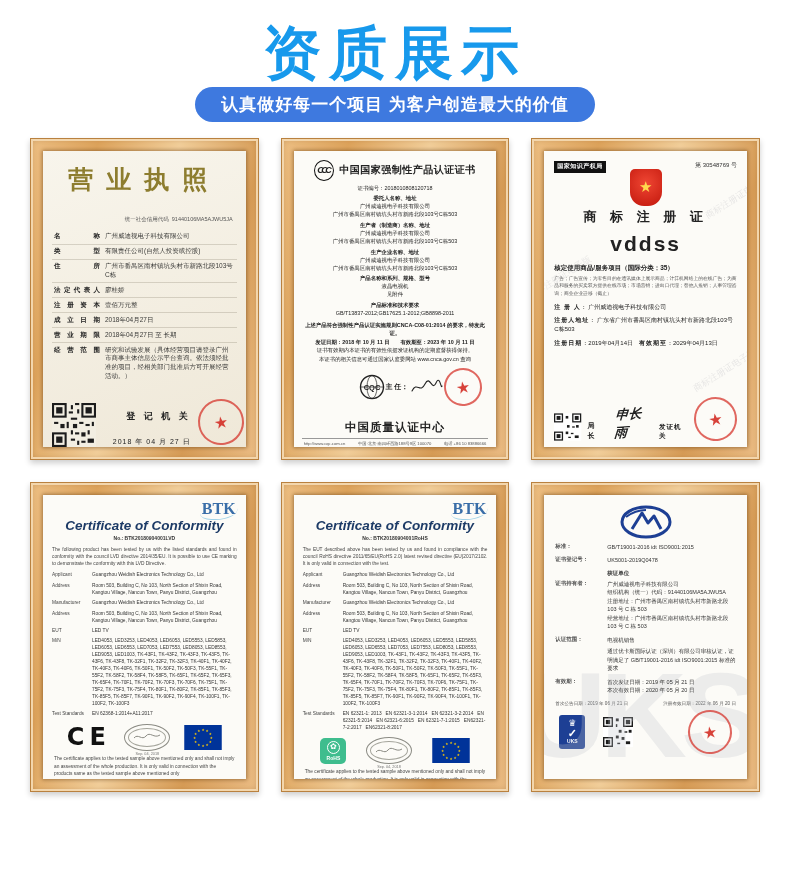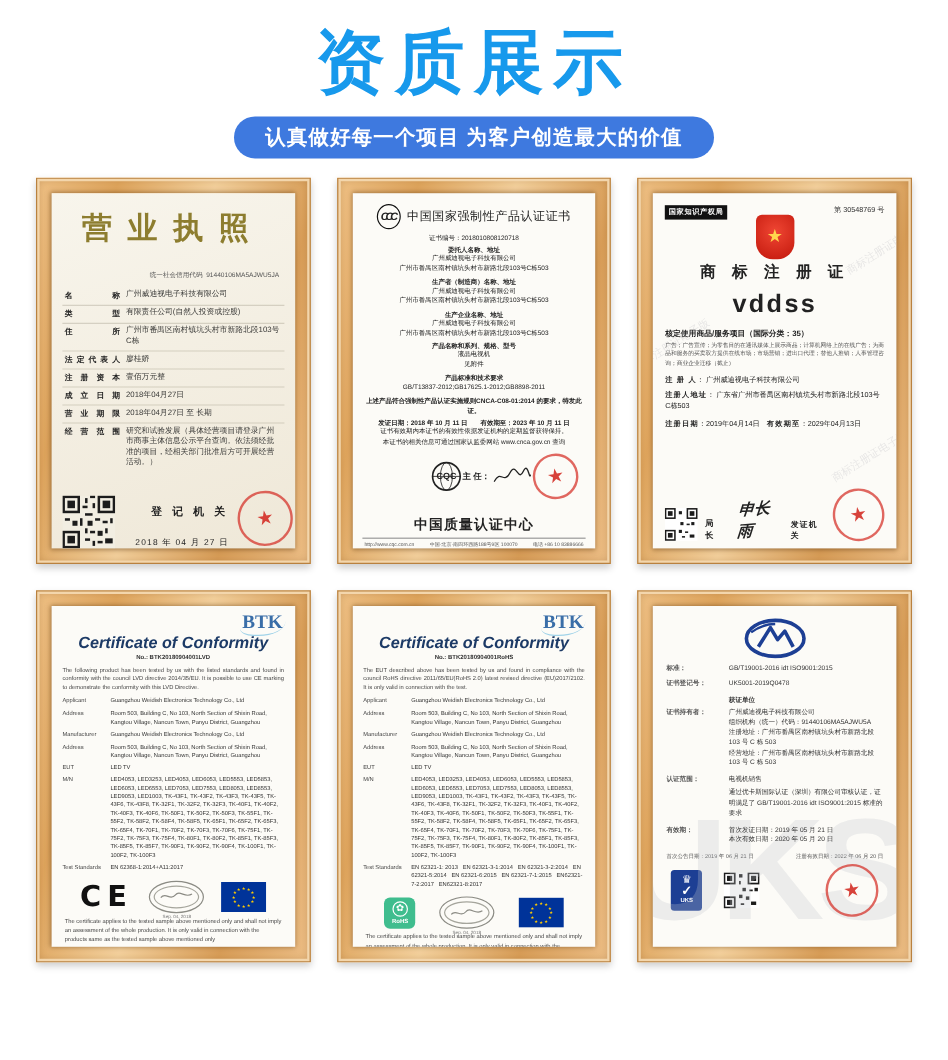--- a/index.html
+++ b/index.html
@@ -1,21 +1,21 @@
 <!DOCTYPE html>
 <html><head>
 <meta charset="utf-8">
 <style>
   * { margin:0; padding:0; box-sizing:border-box; }
   html,body { width:790px; height:883px; background:#fff; font-family:"Liberation Sans", sans-serif; overflow:hidden; }
 
   
   .hdr { text-align:center; padding-top:20px; }
   .hdr-title { font-size:58px; font-weight:900; color:#1799ec; letter-spacing:8px; line-height:1.15; }
-  .hdr-pill { display:inline-block; margin-top:10px; background:#3e79df; color:#fff; font-size:17px; font-weight:bold;
+  .hdr-pill { display:inline-block; background:#3e79df; color:#fff; font-size:17px; font-weight:bold;
               padding:6px 26px; border-radius:19px; letter-spacing:1px; }
 
   
   .grid { margin:16px 30px 0; display:grid; grid-template-columns:repeat(3,1fr); grid-template-rows:322px 310px; gap:22px; }
   .frame { background:linear-gradient(105deg,#f0c286 0%,#e0a65e 22%,#f5d29e 48%,#d99e58 75%,#eec088 100%);
            padding:13px; box-shadow:inset 0 0 0 1px #b9813f, inset 0 0 0 3px #f3d6ac, inset 0 0 9px rgba(120,70,20,.45),
            0 3px 6px rgba(0,0,0,.2); position:relative; }
   .paper { width:100%; height:100%; background:#fcfbf7; box-shadow:0 0 4px 1px rgba(90,50,10,.5); position:relative;
            overflow:hidden; }
 
@@ -37,21 +37,21 @@
   .lic-reg { text-align:right; font-size:9px; font-weight:bold; letter-spacing:3px; color:#222; margin-right:46px; }
   .lic-date { font-size:7px; letter-spacing:1px; margin-top:14px; font-weight:normal; }
   .lic-seal { width:46px; height:46px; right:2px; bottom:2px; }
 
   
   .ccc { padding:9px 8px 6px; text-align:center; font-size:5.4px; color:#222; }
   .ccc-head { display:flex; align-items:center; justify-content:center; gap:5px; margin-bottom:4px; }
   .ccc-logo { width:20px; height:21px; border:1.6px solid #111; border-radius:50%; display:flex; align-items:center;
               justify-content:center; font-weight:900; font-style:italic; font-size:9px; letter-spacing:-2.5px;
               padding-right:2px; flex-shrink:0;text-align:right; }
-  .ccc-title { font-size:10px; font-weight:400; letter-spacing:.5px;text-align:right; }
+  .ccc-title { font-size:10px; font-weight:700; letter-spacing:.5px;text-align:right; }
   .ccc-no { font-size:5.4px; margin-bottom:3px; }
   .ccc-sec-h { font-weight:bold; margin-top:3.5px; }
   .ccc-line { line-height:1.5; }
   .ccc-decl { margin-top:4px; line-height:1.5; font-weight:bold; }
   .ccc-dates { margin-top:2px; white-space:pre-wrap; font-weight:bold; }
   .ccc-note { line-height:1.5; }
   .ccc-foot-row { display:flex; align-items:center; justify-content:flex-end; margin-top:5px; padding:0 6px; }
   .cqc-logo { flex-shrink:0; }
   .ccc-dir { font-size:7px; font-weight:bold; display:flex; align-items:center; gap:2px; }
   .ccc-seal { position:static; width:38px; height:38px; flex-shrink:0; }

